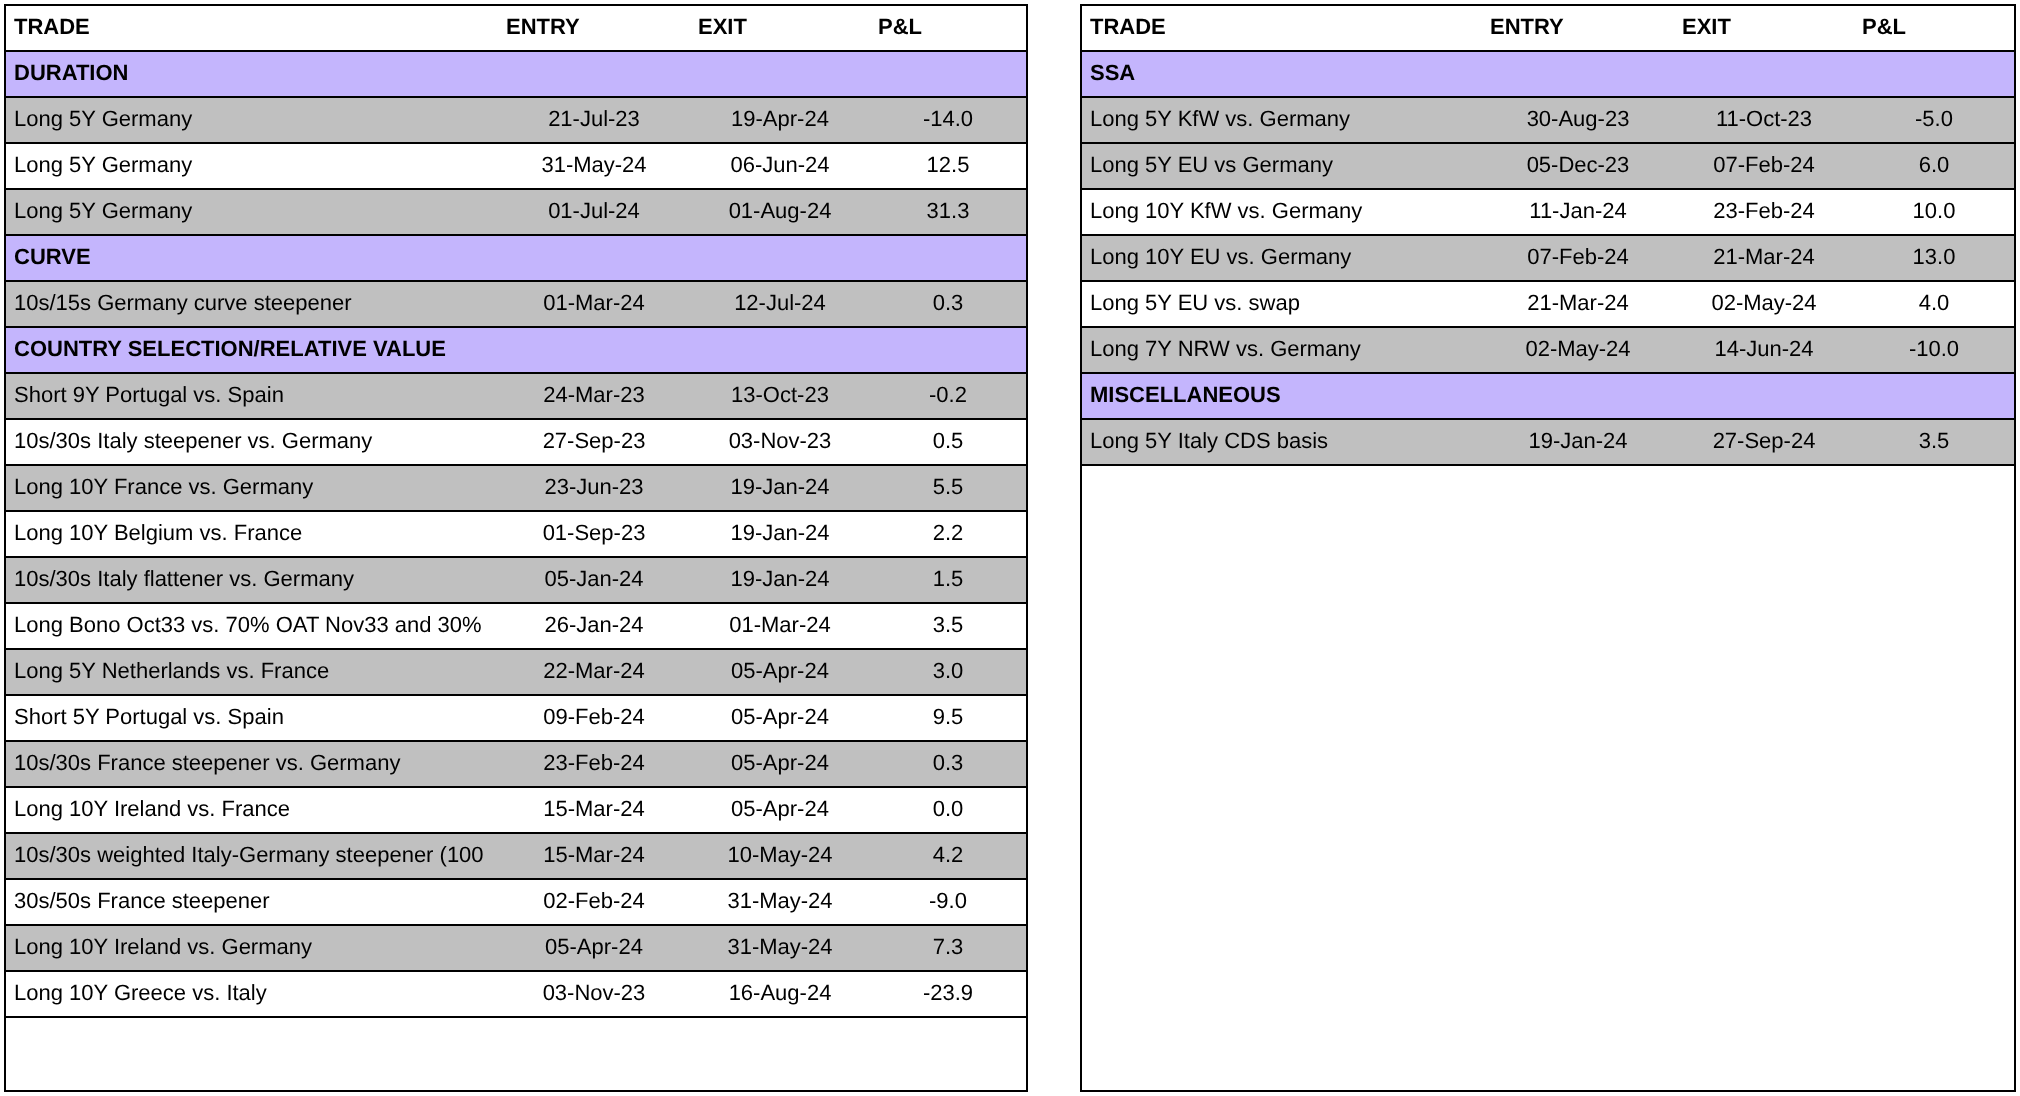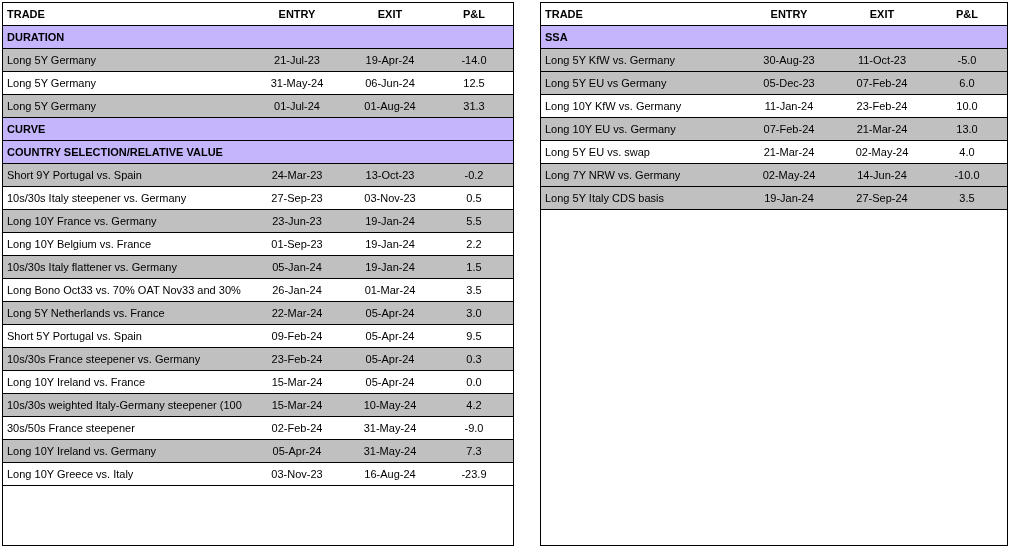--- a/index.html
+++ b/index.html
@@ -52,21 +52,21 @@
     text-align: left;
     white-space: nowrap;
     overflow: hidden;
     vertical-align: middle;
   }
   
   tr.head td {
     font-weight: bold;
     border-bottom: 1px solid #000000;
   }
-  tr.head td.c { text-align: center; }
+  tr.head td.c { }
   
   tr.section td {
     font-weight: bold;
     border-bottom: 1px solid #000000;
     background: #c4b5fd;
   }
   
   tr.row td {
     border-bottom: 1px solid #000000;
   }
@@ -124,20 +124,26 @@
           </tr>
           <tr class="row shaded">
             <td>Long 5Y Germany</td>
             <td class="num">01-Jul-24</td>
             <td class="num">01-Aug-24</td>
             <td class="num">31.3</td>
           </tr>
           <tr class="section">
             <td colspan="4">CURVE</td>
           </tr>
+          <tr class="row shaded">
+            <td>10s/15s Germany curve steepener</td>
+            <td class="num">01-Mar-24</td>
+            <td class="num">12-Jul-24</td>
+            <td class="num">0.3</td>
+          </tr>
           <tr class="section">
             <td colspan="4">COUNTRY SELECTION/RELATIVE VALUE</td>
           </tr>
           <tr class="row shaded">
             <td>Short 9Y Portugal vs. Spain</td>
             <td class="num">24-Mar-23</td>
             <td class="num">13-Oct-23</td>
             <td class="num">-0.2</td>
           </tr>
           <tr class="row">
@@ -269,20 +275,23 @@
             <td class="num">21-Mar-24</td>
             <td class="num">02-May-24</td>
             <td class="num">4.0</td>
           </tr>
           <tr class="row shaded">
             <td>Long 7Y NRW vs. Germany</td>
             <td class="num">02-May-24</td>
             <td class="num">14-Jun-24</td>
             <td class="num">-10.0</td>
           </tr>
+          <tr class="section">
+            <td colspan="4">MISCELLANEOUS</td>
+          </tr>
           <tr class="row shaded">
             <td>Long 5Y Italy CDS basis</td>
             <td class="num">19-Jan-24</td>
             <td class="num">27-Sep-24</td>
             <td class="num">3.5</td>
           </tr>
         </tbody>
     </table>
   </div>
 

